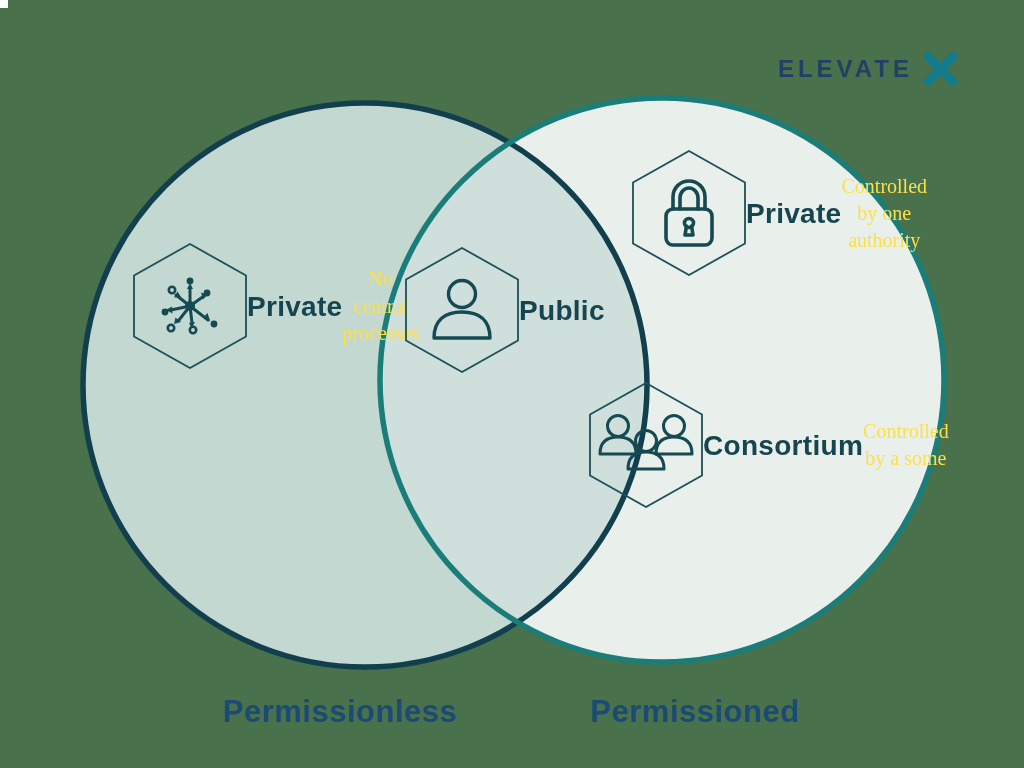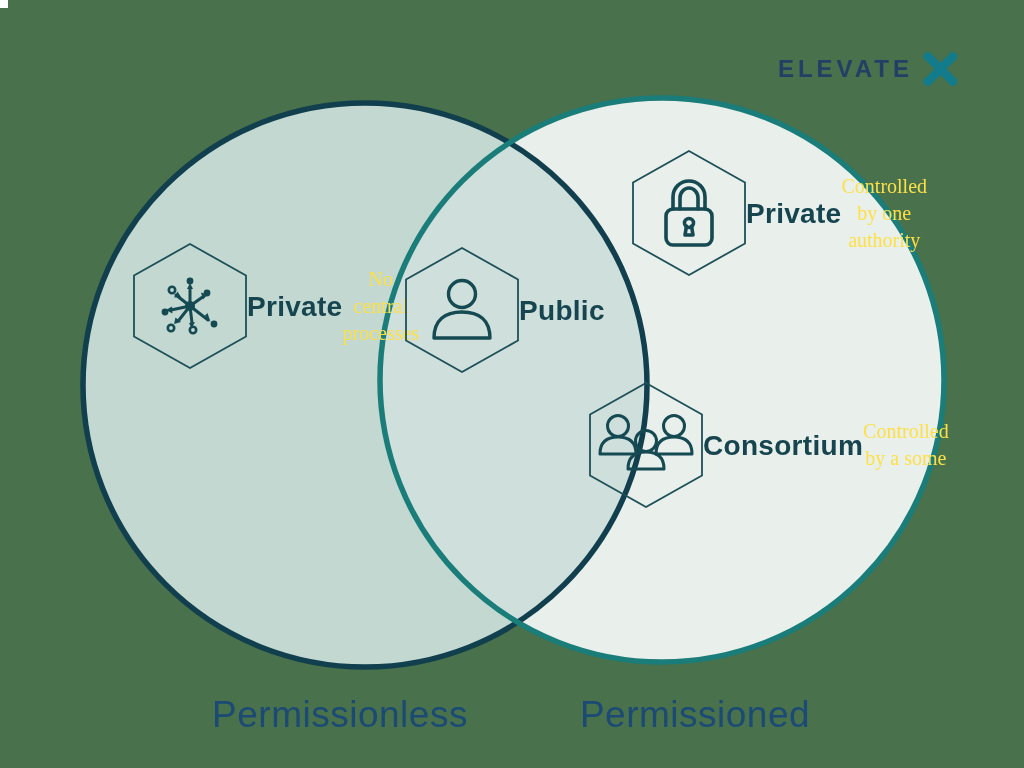--- a/index.html
+++ b/index.html
@@ -25,21 +25,21 @@
 
   .hex-wrap{position:relative;width:114px;height:126px;}
   .hex-icon{position:absolute;left:50%;top:50%;transform:translate(-50%,-50%);}
 
   .heading{font-size:28px;font-weight:600;line-height:40px;margin-top:2px;letter-spacing:0.3px;color:#16454f;}
   .desc{font-family:Liberation Serif, serif;font-size:20px;line-height:27px;color:#fde047;}
   .sec-hybrid .desc{width:200px;}
 
   
   .perm-label{position:absolute;top:694px;width:300px;text-align:center;
-    font-size:37px;font-weight:400;letter-spacing:0.5px;color:#1a4a75;}
+    font-size:31px;font-weight:700;letter-spacing:0.5px;color:#1a4a75;}
   .perm-left{left:190px;}
   .perm-right{left:545px;}
 
   .ic{stroke:#154a52;fill:none;stroke-linecap:round;stroke-linejoin:round;}
 </style>
 </head>
 <body>
 
 <div class="canvas">
 

